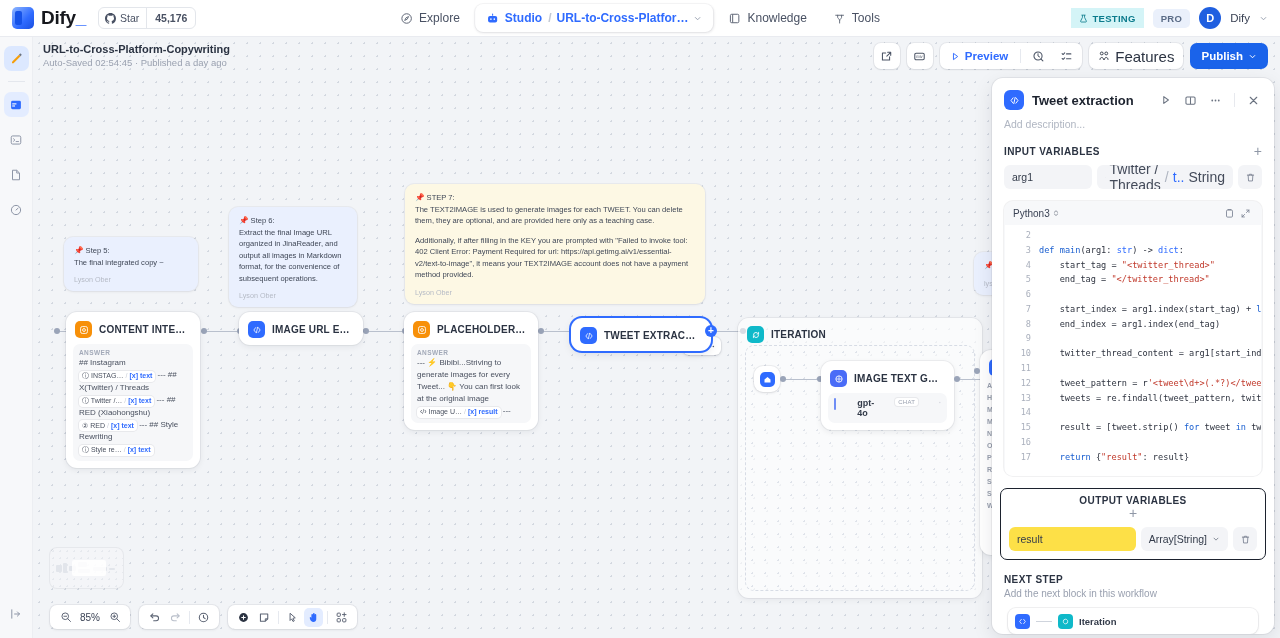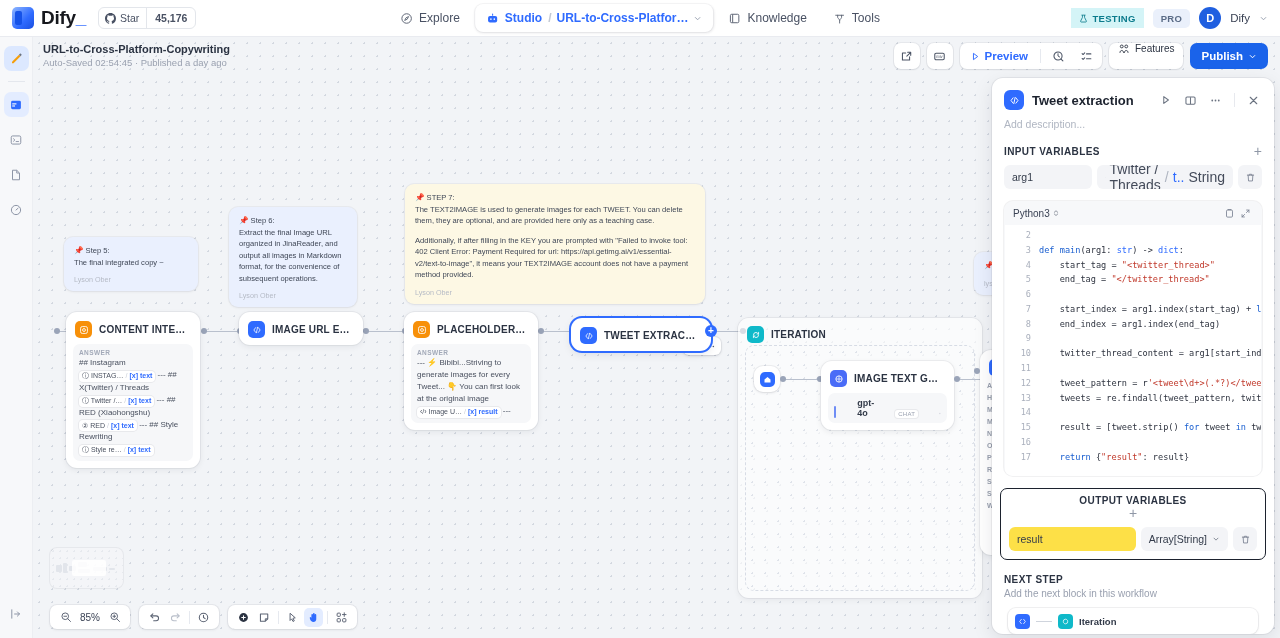--- a/index.html
+++ b/index.html
@@ -103,22 +103,22 @@
     box-shadow:0 1px 2px rgba(16,24,40,.07), 0 0 0 1px rgba(16,24,40,.05);
   }
   .grp {
     height:26px; background:#fff; border-radius:7px; display:flex; align-items:center;
     padding:0 5px; gap:7px; box-shadow:0 1px 2px rgba(16,24,40,.07), 0 0 0 1px rgba(16,24,40,.05);
   }
   .grp-item { display:flex; align-items:center; gap:4px; padding:0 5px; height:20px;
     border-radius:5px; cursor:pointer; font-size:11.5px; color:#2f6bff; font-weight:600; }
   .grp-sep { width:1px; height:14px; background:#e6e9ef; }
   .grp-ic { width:21px; height:21px; display:flex; align-items:center; justify-content:center; color:#4c5566; cursor:pointer;}
-  .feat { height:26px; background:#fff; border-radius:7px; display:flex; 
-    gap:5px; padding:0 9px; font-size:10px; color:#2b3342; font-weight:500; cursor:pointer;
+  .feat { height:26px; background:#fff; border-radius:7px; display:flex; align-items:center;
+    gap:5px; padding:0 9px; font-size:15px; color:#2b3342; font-weight:500; cursor:pointer;
     box-shadow:0 1px 2px rgba(16,24,40,.07), 0 0 0 1px rgba(16,24,40,.05); }
   .publish {
     height:26px; background:#1a63ea; color:#fff; border-radius:7px; display:flex;
     align-items:center; gap:5px; padding:0 11px; font-size:11.5px; font-weight:600; cursor:pointer;
   }
 
   
   .canvas {
     position:absolute; left:33px; top:37px; width:1247px; height:601px;
     background-color:#f2f4f7;
@@ -186,21 +186,21 @@
     background-size:13px 13px;
   }
   .start-dot {
     position:absolute; width:26px; height:26px; border-radius:9px; background:#fff;
     display:flex; align-items:center; justify-content:center;
     box-shadow:0 1px 3px rgba(16,24,40,.10), 0 0 0 1px rgba(16,24,40,.05);
   }
   .start-dot i { width:15px; height:15px; border-radius:5px; background:#2f6bff;
     display:flex; align-items:center; justify-content:center; color:#fff; font-size:8px; }
 
-  .model-row { display:flex; align-items:flex-end; gap:21px; }
+  .model-row { display:flex; align-items:flex-start; gap:21px; }
   .model-ic { width:12px; height:12px; border-radius:3px; background:#6f8df5; }
   .model-name { font-size:9px; font-weight:700; color:#333b4a; }
   .model-tag { font-size:6px; color:#9aa1b0; border-radius:3px; padding:1px 3px;
     background:#fff; box-shadow:0 0 0 1px rgba(16,24,40,.06); letter-spacing:.3px;}
 
   
   .hidden-node {
     position:absolute; background:#fff; border-radius:11px; padding:7px;
     box-shadow:0 2px 6px rgba(16,24,40,.07), 0 0 0 1px rgba(16,24,40,.05);
   }

